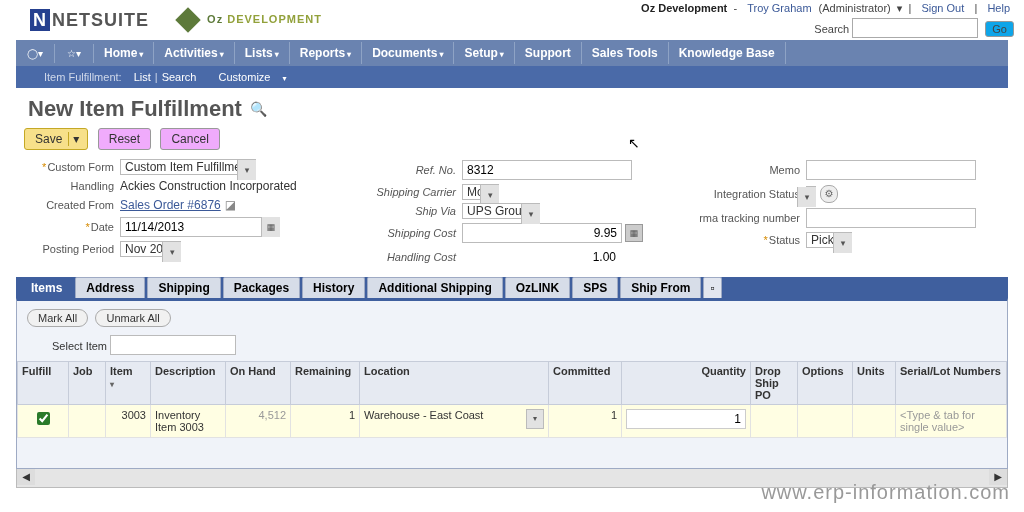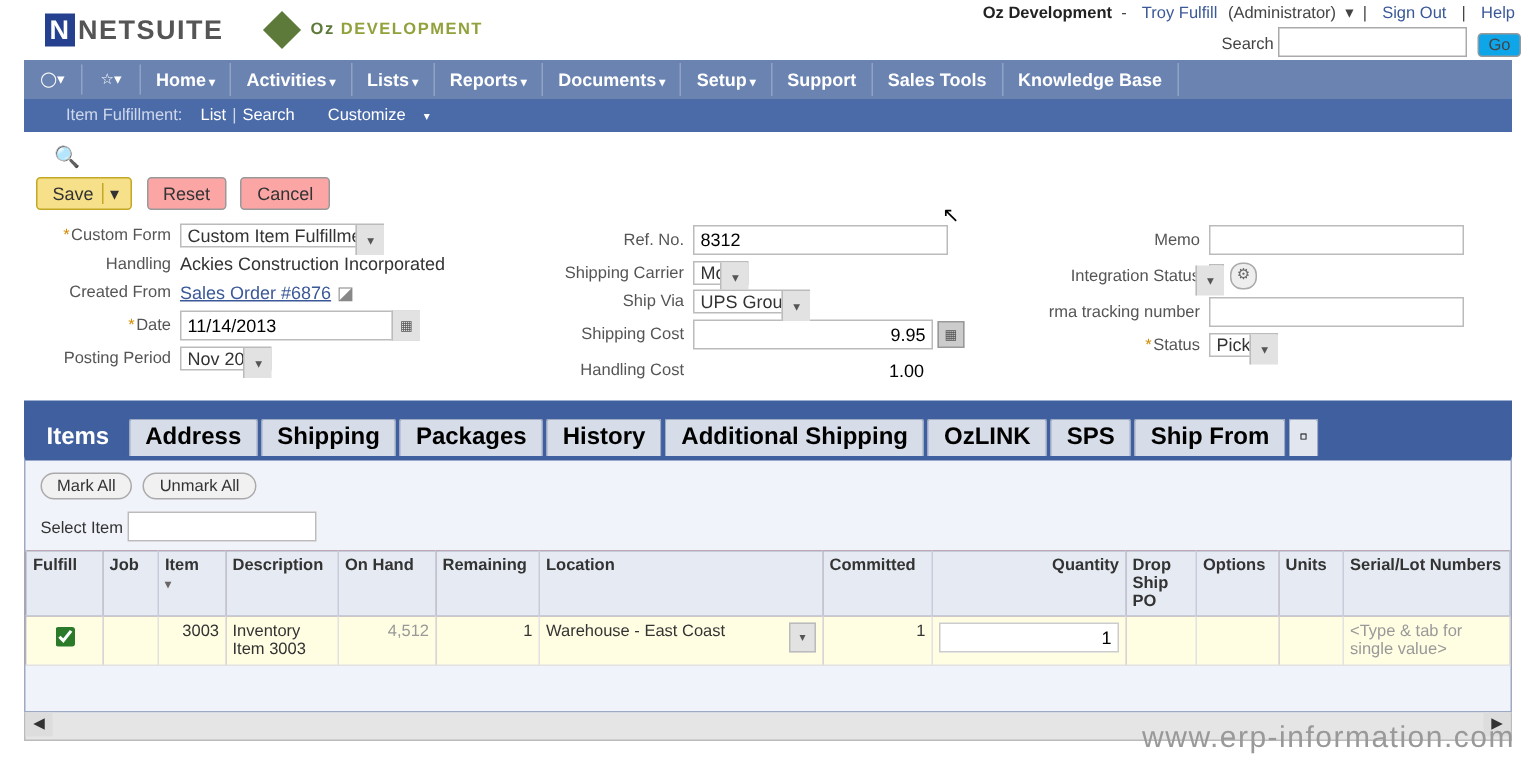--- a/index.html
+++ b/index.html
@@ -36,53 +36,53 @@
 
 .subbar { background:#4a6aa8; height:22px; color:#cfd8ea; font-size:11px; display:flex; align-items:center; padding:0 28px; margin: 0 16px;}
 .subbar span { margin-right: 12px;}
 .subbar a { color:#fff; cursor:pointer;}
 
 .page-title-row { margin:8px 20px 6px 28px; display:flex; align-items:center;}
 .page-title { color:#555; font-size:22px; font-weight:bold;}
 .mag { margin-left:8px; color:#888; font-size:14px;}
 
 .btns { margin:4px 0 10px 24px;}
-.btn { display:inline-block; background:#fca5a5; border:1px solid #999; border-radius:3px; padding:3px 10px; font-size:12px; cursor:pointer; margin-right:6px;}
+.btn { display:inline-block; background:#f0abfc; border:1px solid #999; border-radius:3px; padding:3px 10px; font-size:12px; cursor:pointer; margin-right:6px;}
 .btn.save { background:#f7e08a; border-color:#c4a825; padding-right:4px;}
 .btn.save .splitdd { display:inline-block; border-left:1px solid #c4a825; margin-left:6px; padding:0 4px;}
 
 .form-area { display:flex; margin: 0 30px 6px 22px;}
 .fcol { flex:1; }
 .frow { display:flex; align-items:center; margin-bottom:5px;}
 .flabel { width:92px; text-align:right; color:#555; font-size:11px; padding-right:6px;}
 .flabel.req::before { content:"*"; color:#d58a00; margin-right:1px;}
 .finput { border:1px solid #bbb; background:#fff; height:18px; font-size:12px; padding:0 4px; }
 .finput.sel { width:160px; position:relative;}
 .selwrap { position:relative; display:inline-block;}
 .selwrap .ddicon { position:absolute; right:0; top:0; width:18px; height:20px; background:#e2e2e2; border-left:1px solid #bbb; text-align:center; font-size:9px; line-height:20px; color:#555; cursor:pointer;}
 .ftext { font-size:12px; color:#333;}
 .flink { color:#3b5998; text-decoration:underline; cursor:pointer;}
-.fcol2 .flabel { width:110px;}
+.fcol2 .flabel { width:110px;font-style:italic;}
 .fcol3 .flabel { width:130px;}
 .numr { text-align:right; width:150px;}
 .calcicon { display:inline-block; width:16px; height:16px; background:#ccc; border:1px solid #999; margin-left:3px; vertical-align:middle; font-size:9px; line-height:16px; text-align:center; color:#555;}
 .gearicon { display:inline-block; width:16px; height:16px; background:#eee; border:1px solid #aaa; margin-left:4px; border-radius:8px; font-size:10px; line-height:16px; text-align:center; color:#666; cursor:pointer;}
 
 .subtabs { display:flex; background:#3f5f9e; margin:6px 16px 0 16px; align-items:flex-end; padding-left:4px;}
-.subtab { background:#d7dde8; color:#000; padding:3px 10px; font-size:16px; font-weight:bold; border:1px solid #9eaac4; border-bottom:none; margin-right:2px; cursor:pointer; border-radius:2px 2px 0 0;margin-top:12px;}
+.subtab { background:#d7dde8; color:#000; padding:3px 10px; font-size:12px; font-weight:bold; border:1px solid #9eaac4; border-bottom:none; margin-right:2px; cursor:pointer; border-radius:2px 2px 0 0;}
 .subtab.active { background:#3f5f9e; color:#fff; border-color:#3f5f9e;}
 .subtab.plus { background:#e2e6ef; font-weight:normal; padding:3px 6px;}
 
 .items-panel { border:1px solid #9eaac4; border-top:3px solid #3f5f9e; margin: 0 16px; background:#f0f3f9; padding-bottom: 30px;}
 .items-tools { padding:8px 10px 6px 10px;}
 .smallbtn { display:inline-block; background:#f1f1f1; border:1px solid #aaa; border-radius:10px; padding:2px 10px; font-size:11px; cursor:pointer; margin-right:4px;}
-.sel-item-row { padding:2px 10px 6px 10px; font-size:11px;}
+.sel-item-row { padding:2px 10px 6px 10px; font-size:11px;margin-left:25px;}
 .sel-item-row input { border:1px solid #bbb; height:16px; width:120px;}
 
-table.items { width:100%; border-collapse:collapse; font-size:11px; background:#7f1d1d;}
+table.items { width:100%; border-collapse:collapse; font-size:11px; background:#fef9c3;}
 table.items th { background:#e6eaf2; border:1px solid #c6ccd9; padding:3px 4px; font-weight:bold; color:#333; text-align:left; vertical-align: top; height:32px;}
 table.items td { border:1px solid #e2e2e2; padding:4px 4px; vertical-align:top;}
 table.items tr.sel { background:#fffee3;}
 .chk { accent-color:#2a7a2a;}
 .locwrap { position:relative; display:inline-block; width:100%;}
 .locwrap .ddicon { position:absolute; right:0; top:0; width:16px; height:18px; background:#e2e2e2; border:1px solid #bbb; text-align:center; font-size:8px; line-height:18px; color:#555; cursor:pointer;}
 .placeholder { color:#999;}
 .dim { color:#999;}
 
 .hscroll { position:relative; height:18px; margin:0 16px; background:#e5e5e5; border:1px solid #bbb; border-top:none;}
@@ -102,21 +102,21 @@
     </span>
     <span class="ozlogo">
       <span class="ozdiamond"></span>
       <span style="color:#5d7a3a;">Oz</span><span> DEVELOPMENT</span>
     </span>
   </div>
   <div class="topright">
     <div>
       <span class="bold">Oz Development</span>
       &nbsp;-&nbsp;
-      <a>Troy Fulfill</a>
+      <a>Troy Graham</a>
       <span>(Administrator)</span>
       <span style="cursor:pointer;">&nbsp;▾</span>
       &nbsp;|&nbsp;
       <a>Sign Out</a>
       &nbsp;|&nbsp;
       <a>Help</a>
     </div>
     <div class="searchrow">
       <span>Search</span>
       <input type="text" style="">
@@ -142,20 +142,21 @@
 <div class="subbar">
   <span>Item Fulfillment:</span>
   <a>List</a>
   <span style="margin:0 4px;">|</span>
   <a>Search</a>
   <span style="width:10px;"></span>
   <a><span>Customize</span><span style="font-size:8px;">▾</span></a>
 </div>
 
 <div class="page-title-row">
+  <span class="page-title">New Item Fulfillment</span>
   <span class="mag">🔍</span>
 </div>
 
 <div class="btns">
   <span class="btn save">
     <span>Save</span><span class="splitdd">▾</span>
   </span>
   <span class="btn">Reset</span>
   <span class="btn">Cancel</span>
 </div>

